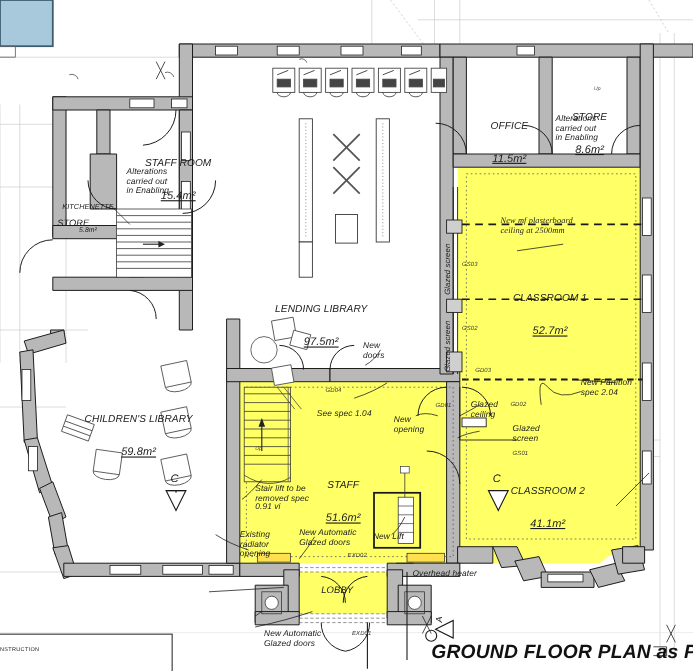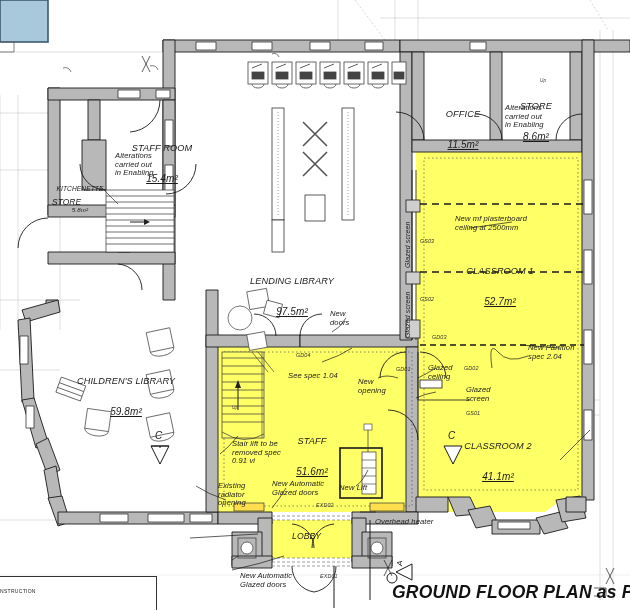--- a/index.html
+++ b/index.html
@@ -467,21 +467,21 @@
   <div class="lbl" style="left:292px;top:532px;font-size:8.6px;font-style:italic;">LOBBY</div>
 
   <div class="lbl note-c" style="left:115px;top:152px;width:90px;">Alterations
 carried out
 in Enabling</div>
 
   <div class="lbl note-c" style="left:505px;top:104px;width:66px;">Alterations
 carried out
 in Enabling</div>
 
-  <div class="lbl note-c" style="left:455px;top:215px;width:120px;">New mf plasterboard
+  <div class="lbl note-c" style="left:455px;top:197px;width:120px;font-family:Liberation Serif, serif;">New mf plasterboard
 ceiling at 2500mm</div>
 
   <div class="lbl note" style="left:528px;top:344px;width:90px;">New Partition
 spec 2.04</div>
 
   <div class="lbl note-c" style="left:330px;top:310px;width:44px;">New
 doors</div>
 
   <div class="lbl note" style="left:288px;top:372px;">See spec 1.04</div>
 

